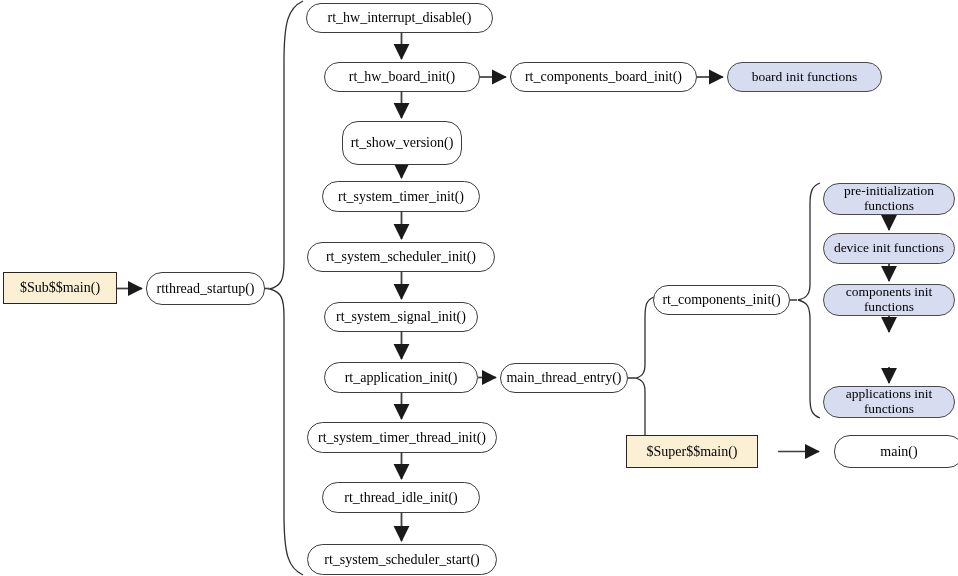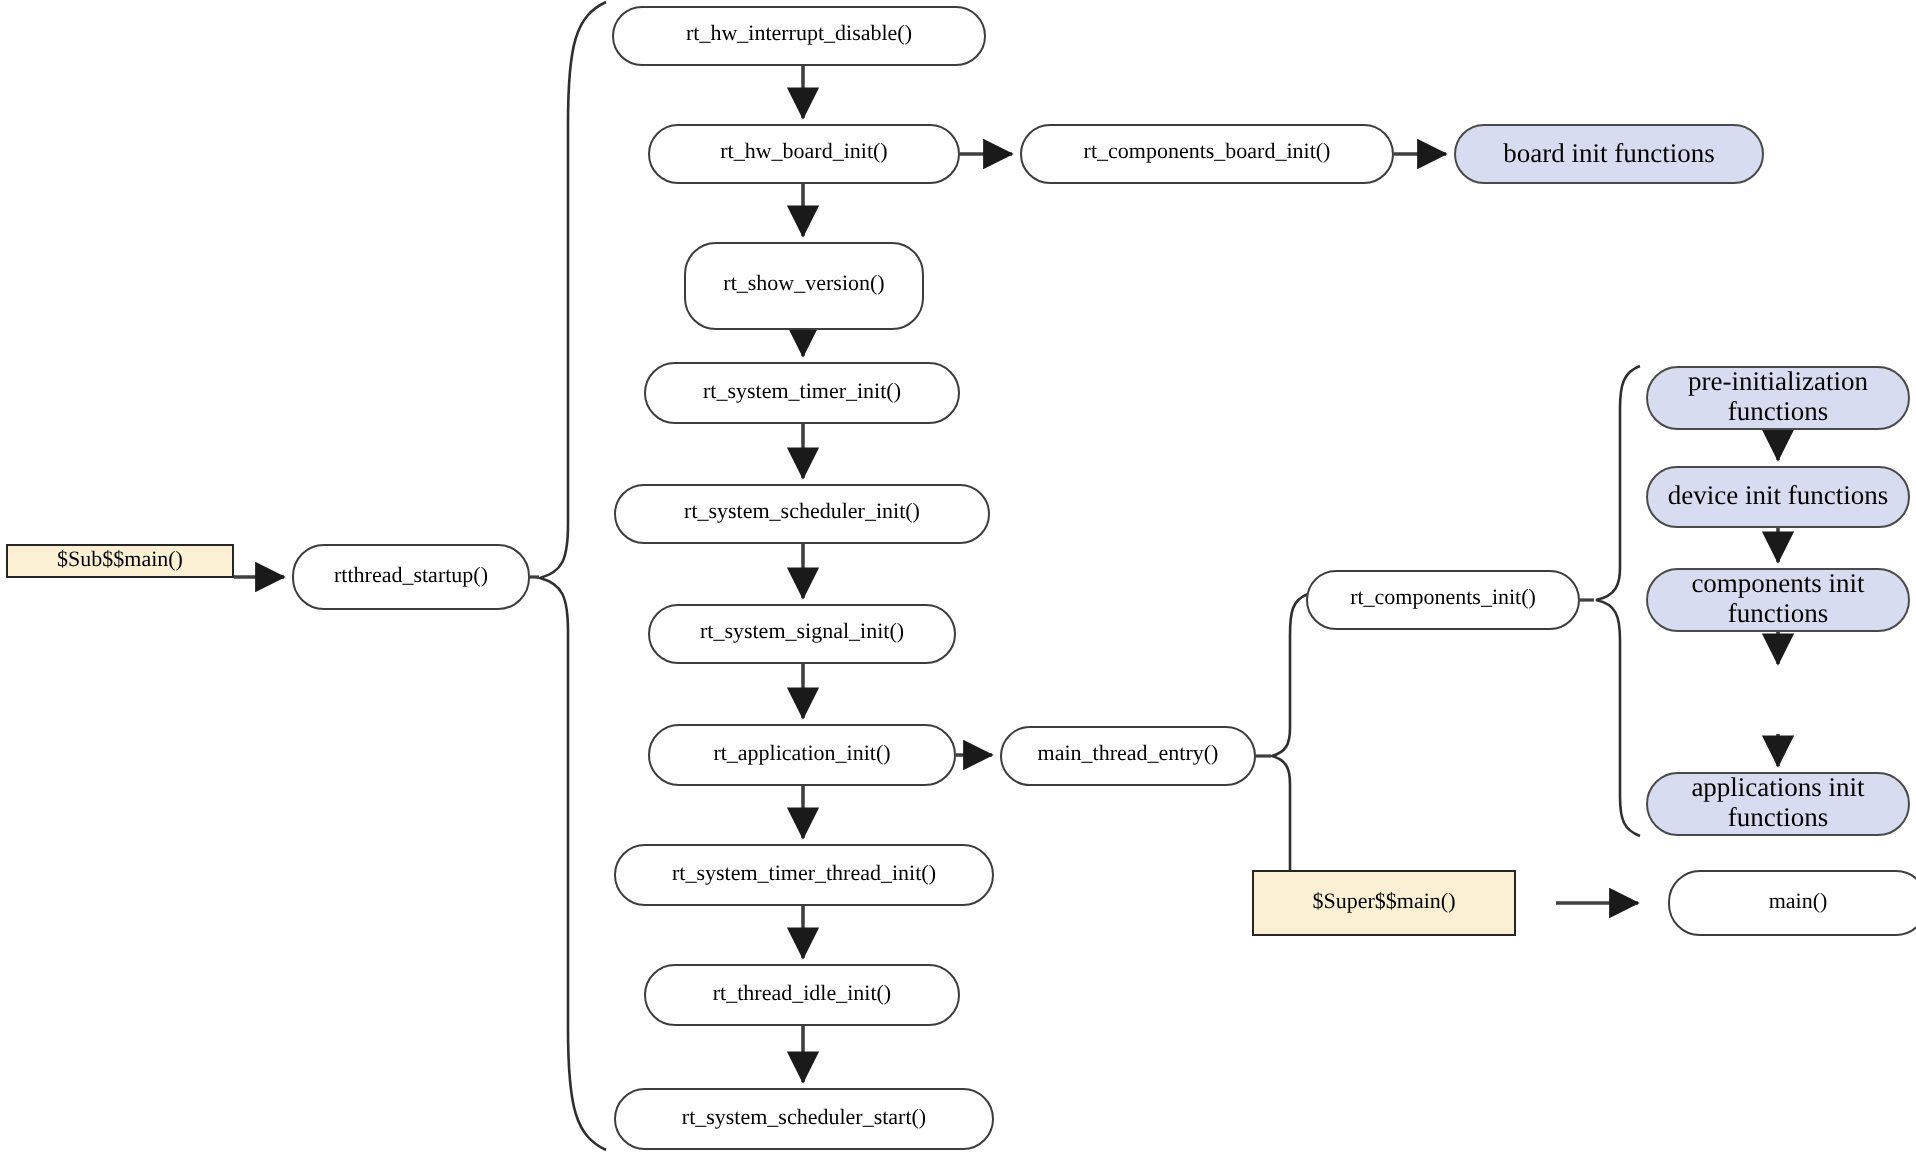--- a/index.html
+++ b/index.html
@@ -4,21 +4,21 @@
 <style>
   html,body { margin:0; padding:0; background:#ffffff; }
   .canvas {
     position:relative; width:958px; height:576px; background:#ffffff;
     font-family:"Liberation Serif","DejaVu Serif",serif; overflow:hidden;
   }
   svg.wires { position:absolute; left:0; top:0; width:958px; height:576px; }
   .node {
     position:absolute; box-sizing:border-box;
     display:flex; align-items:center; justify-content:center;
-    text-align:center; font-size:11px; line-height:1.08; color:#000;
+    text-align:center; font-size:14px; line-height:1.08; color:#000;
     background:#ffffff; border:1.4px solid #3d3d3d; border-radius:16px;
     padding:0 4px; white-space:normal;
   }
   .node.entry {
     border-radius:0; background:#fbf0d3; border:1.5px solid #262626;
   }
   .node.group {
     background:#d8dcf0; border-color:#4a4a4a; font-size:13.5px;
   }
 </style>
@@ -59,21 +59,21 @@
     <line x1="401.5" y1="393" x2="401.5" y2="419" stroke="#3f3f3f" stroke-width="1.8" marker-end="url(#ah)"></line>
     <line x1="401.5" y1="453" x2="401.5" y2="479" stroke="#3f3f3f" stroke-width="1.8" marker-end="url(#ah)"></line>
     <line x1="401.5" y1="513" x2="401.5" y2="541" stroke="#3f3f3f" stroke-width="1.8" marker-end="url(#ah)"></line>
 
     <line x1="889" y1="215" x2="889" y2="230" stroke="#3f3f3f" stroke-width="1.8" marker-end="url(#ah)"></line>
     <line x1="889" y1="264" x2="889" y2="281" stroke="#3f3f3f" stroke-width="1.8" marker-end="url(#ah)"></line>
     <line x1="889" y1="316" x2="889" y2="332" stroke="#3f3f3f" stroke-width="1.8" marker-end="url(#ah)"></line>
     <line x1="889" y1="367" x2="889" y2="383" stroke="#3f3f3f" stroke-width="1.8" marker-end="url(#ah)"></line>
   </svg>
 
-  <div class="node entry" style="left:3px; top:272px; width:114px; height:17px;">$Sub$$main()</div>
+  <div class="node entry" style="left:3px; top:272px; width:114px; height:32px;">$Sub$$main()</div>
   <div class="node" style="left:146px; top:272px; width:119px; height:33px;">rtthread_startup()</div>
 
   <div class="node" style="left:306px; top:3px; width:187px; height:30px;">rt_hw_interrupt_disable()</div>
   <div class="node" style="left:324px; top:62px; width:156px; height:30px;">rt_hw_board_init()</div>
   <div class="node" style="left:510px; top:62px; width:187px; height:30px;">rt_components_board_init()</div>
   <div class="node group" style="left:727px; top:62px; width:155px; height:30px;">board init functions</div>
 
   <div class="node" style="left:342px; top:121px; width:120px; height:44px;">rt_show_version()</div>
   <div class="node" style="left:322px; top:181px; width:158px; height:31px;">rt_system_timer_init()</div>
   <div class="node" style="left:307px; top:242px; width:188px; height:30px;">rt_system_scheduler_init()</div>

